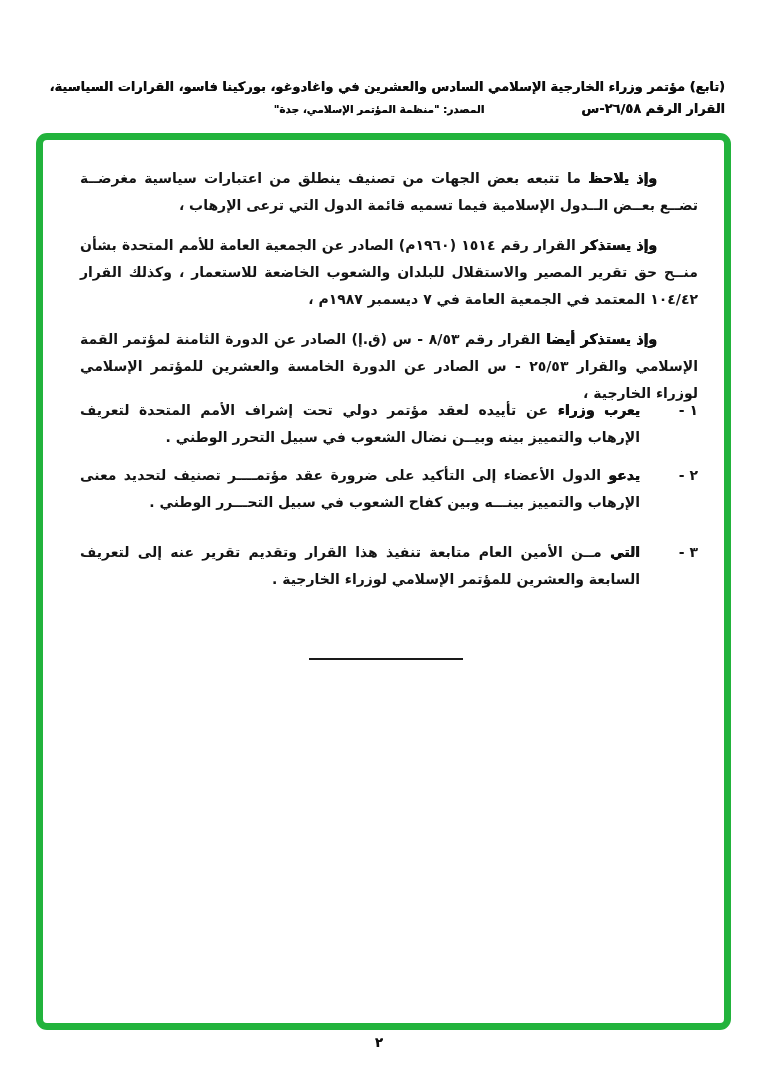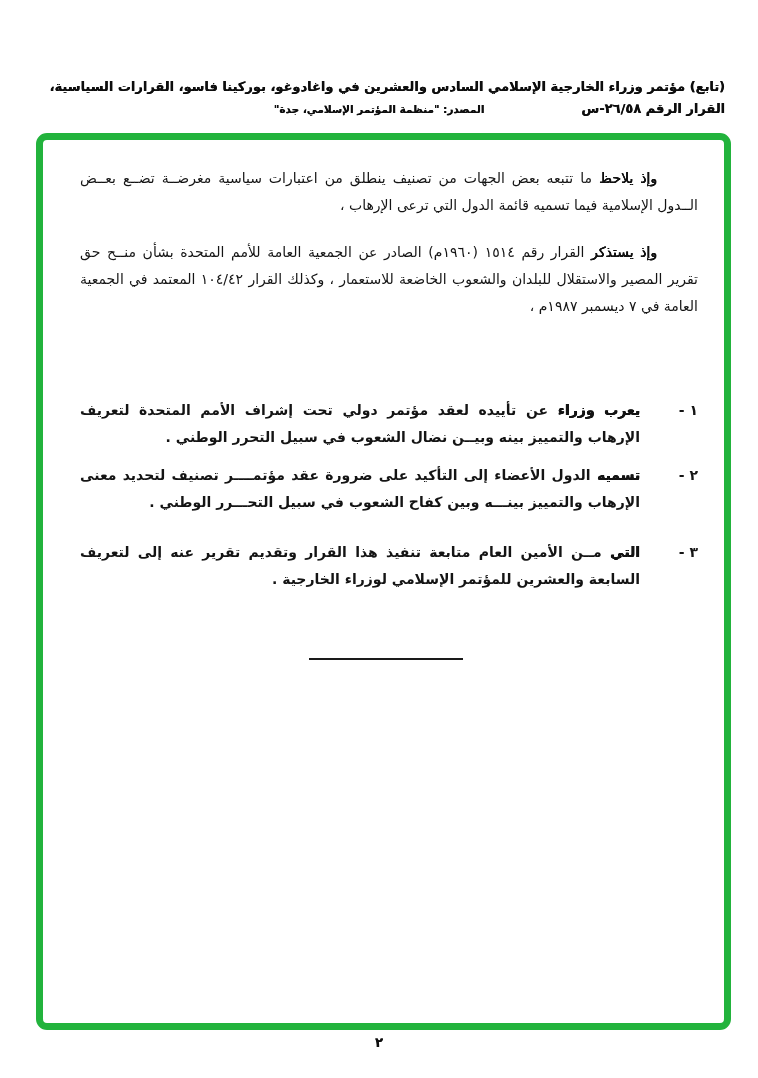--- a/index.html
+++ b/index.html
@@ -27,21 +27,21 @@
   
   .frame {
     position: absolute; left: 36px; top: 133px;
     width: 695px; height: 897px; box-sizing: border-box;
     border: 7px solid #22b33c; border-radius: 11px;
     background: #ffffff;
   }
 
   .para {
     position: absolute; right: 26px; left: 37px;
-    font-size: 14px; font-weight: normal; line-height: 27px;
+    font-size: 14px; font-weight: bold; line-height: 27px;
     text-align: justify; color: #141414;
   }
   .para.indent { text-indent: 41px; }
   .lead { text-shadow: 0 0 0.6px #000, 0.4px 0 0 #000; }
 
   .item {
     position: absolute; right: 26px; left: 37px;
     display: flex; font-size: 14px; font-weight: bold;
     line-height: 27px; color: #141414;
   }
@@ -67,33 +67,36 @@
 
 <div class="doc-header rtl">(تابع) مؤتمر وزراء الخارجية الإسلامي السادس والعشرين في واغادوغو، بوركينا فاسو، القرارات السياسية، القرار الرقم ٢٦/٥٨-س</div>
 <div class="doc-source rtl">المصدر:  "منظمة المؤتمر الإسلامي، جدة"</div>
 
 <div class="frame" style="border-color: rgb(34, 179, 60);">
 
   <div class="para indent rtl" style="top:25px;">
     <span class="lead">وإذ يلاحظ</span><span> ما تتبعه بعض الجهات من تصنيف ينطلق من اعتبارات سياسية مغرضــة تضــع بعــض الــدول الإسلامية فيما تسميه قائمة الدول التي ترعى الإرهاب ،</span>
   </div>
 
-  <div class="para indent rtl" style="top:99px;">
+  <div class="para indent rtl" style="top:92px;">
     <span class="lead">وإذ يستذكر</span><span> القرار رقم ١٥١٤ (١٩٦٠م) الصادر عن الجمعية العامة للأمم المتحدة بشأن منــح حق تقرير المصير والاستقلال للبلدان والشعوب الخاضعة للاستعمار ، وكذلك القرار ١٠٤/٤٢ المعتمد في الجمعية العامة في ٧ ديسمبر ١٩٨٧م ،</span>
   </div>
 
+  <div class="para indent rtl" style="top:186px;">
+    <span class="lead">وإذ يستذكر أيضا</span><span> القرار رقم ٨/٥٣ - س (ق.إ) الصادر عن الدورة الثامنة لمؤتمر القمة الإسلامي والقرار ٢٥/٥٣ - س الصادر عن الدورة الخامسة والعشرين للمؤتمر الإسلامي لوزراء الخارجية ،</span>
+  </div>
 
   <div class="item rtl" style="top:257px;">
     <span class="item-num">١ -</span>
     <span class="item-text"><span class="lead">يعرب وزراء</span><span> عن تأييده لعقد مؤتمر دولي تحت إشراف الأمم المتحدة لتعريف الإرهاب والتمييز بينه وبيــن نضال الشعوب في سبيل التحرر الوطني .</span></span>
   </div>
 
   <div class="item rtl" style="top:322px;">
     <span class="item-num">٢ -</span>
-    <span class="item-text"><span class="lead">تسميه</span><span> الدول الأعضاء إلى التأكيد على ضرورة عقد مؤتمــــر تصنيف لتحديد معنى الإرهاب والتمييز بينـــه وبين كفاح الشعوب في سبيل التحـــرر الوطني .</span></span>
+    <span class="item-text"><span class="lead">يدعو</span><span> الدول الأعضاء إلى التأكيد على ضرورة عقد مؤتمــــر تصنيف لتحديد معنى الإرهاب والتمييز بينـــه وبين كفاح الشعوب في سبيل التحـــرر الوطني .</span></span>
   </div>
 
   <div class="item rtl" style="top:399px;">
     <span class="item-num">٣ -</span>
     <span class="item-text"><span class="lead">التي</span><span> مــن الأمين العام متابعة تنفيذ هذا القرار وتقديم تقرير عنه إلى لتعريف السابعة والعشرين للمؤتمر الإسلامي لوزراء الخارجية .</span></span>
   </div>
 
   <div class="separator"></div>
 
 </div>

